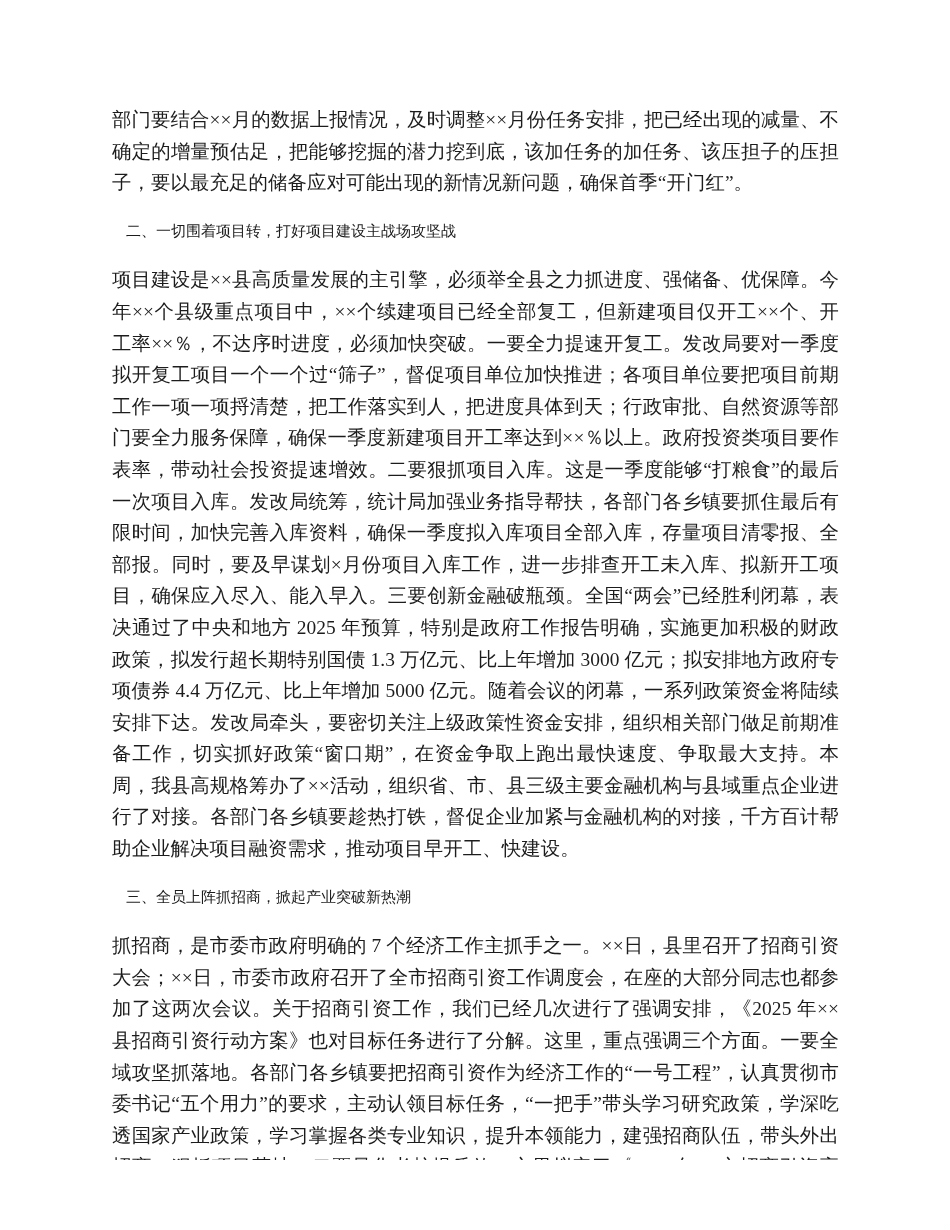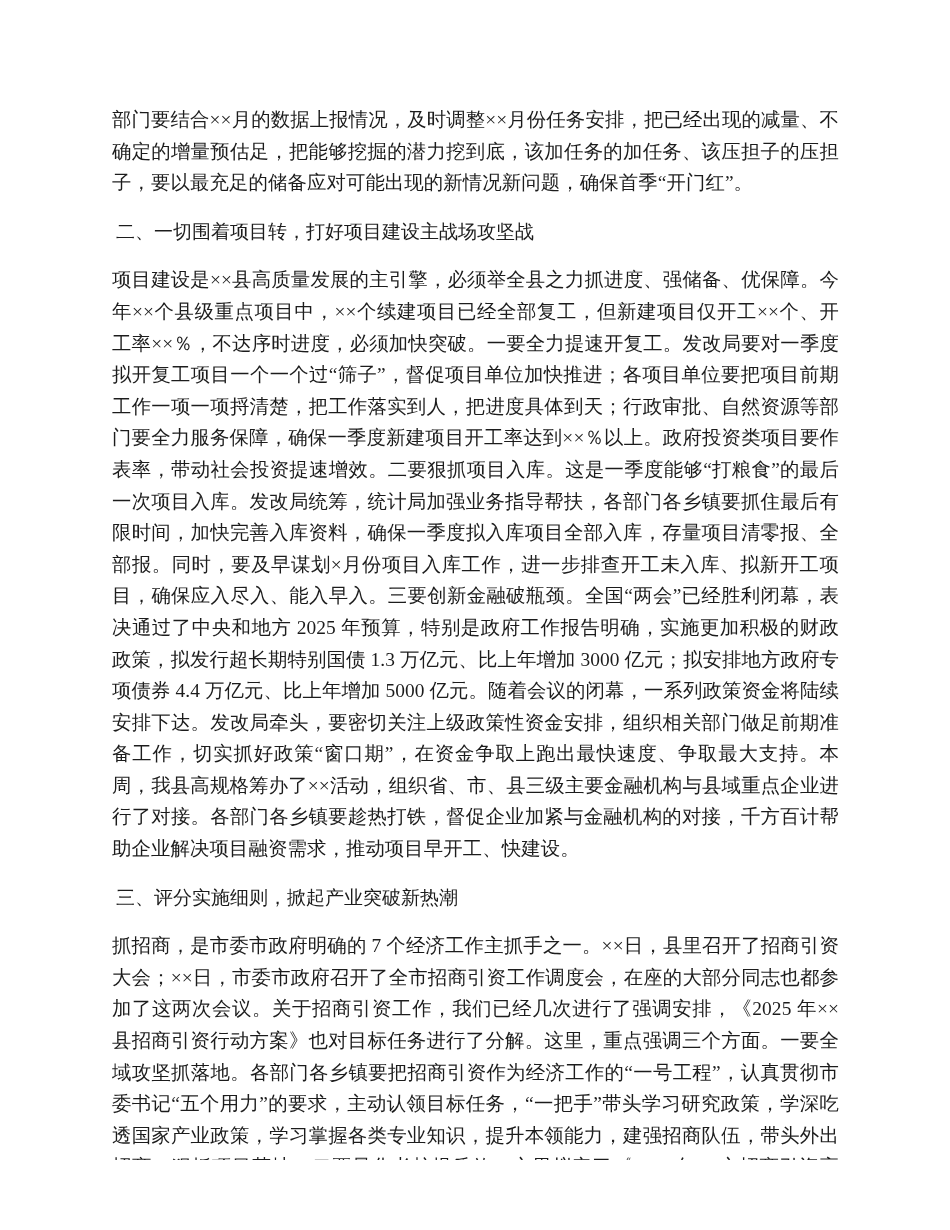--- a/index.html
+++ b/index.html
@@ -30,22 +30,22 @@
     margin: 0 0 0 0;
     font-size: 19.4px;
     line-height: 31.6px;
     text-align: justify;
     text-justify: inter-ideograph;
     letter-spacing: 0.1px;
     color: #1c1c1c;
     font-family: "Liberation Serif", "DejaVu Serif", serif;
   }
   p.heading {
-    margin: 4px;
-    font-size: 19px;
+    margin: 14px;
+    font-size: 15px;
     line-height: 31.6px;
     text-align: left;
     color: #1c1c1c;
     font-family: "Liberation Serif", "DejaVu Serif", serif;
   }
   p.heading + p.para,
   p.para + p.heading {
     margin-top: 17px;
   }
   .last-line-full {
@@ -62,18 +62,18 @@
 
 <div id="page">
   <div id="content">
 
     <p class="para">部门要结合××月的数据上报情况，及时调整××月份任务安排，把已经出现的减量、不确定的增量预估足，把能够挖掘的潜力挖到底，该加任务的加任务、该压担子的压担子，要以最充足的储备应对可能出现的新情况新问题，确保首季“开门红”。</p>
 
     <p class="heading">二、一切围着项目转，打好项目建设主战场攻坚战</p>
 
     <p class="para">项目建设是××县高质量发展的主引擎，必须举全县之力抓进度、强储备、优保障。今年××个县级重点项目中，××个续建项目已经全部复工，但新建项目仅开工××个、开工率××％，不达序时进度，必须加快突破。一要全力提速开复工。发改局要对一季度拟开复工项目一个一个过“筛子”，督促项目单位加快推进；各项目单位要把项目前期工作一项一项捋清楚，把工作落实到人，把进度具体到天；行政审批、自然资源等部门要全力服务保障，确保一季度新建项目开工率达到××％以上。政府投资类项目要作表率，带动社会投资提速增效。二要狠抓项目入库。这是一季度能够“打粮食”的最后一次项目入库。发改局统筹，统计局加强业务指导帮扶，各部门各乡镇要抓住最后有限时间，加快完善入库资料，确保一季度拟入库项目全部入库，存量项目清零报、全部报。同时，要及早谋划×月份项目入库工作，进一步排查开工未入库、拟新开工项目，确保应入尽入、能入早入。三要创新金融破瓶颈。全国“两会”已经胜利闭幕，表决通过了中央和地方 2025 年预算，特别是政府工作报告明确，实施更加积极的财政政策，拟发行超长期特别国债 1.3 万亿元、比上年增加 3000 亿元；拟安排地方政府专项债券 4.4 万亿元、比上年增加 5000 亿元。随着会议的闭幕，一系列政策资金将陆续安排下达。发改局牵头，要密切关注上级政策性资金安排，组织相关部门做足前期准备工作，切实抓好政策“窗口期”，在资金争取上跑出最快速度、争取最大支持。本周，我县高规格筹办了××活动，组织省、市、县三级主要金融机构与县域重点企业进行了对接。各部门各乡镇要趁热打铁，督促企业加紧与金融机构的对接，千方百计帮助企业解决项目融资需求，推动项目早开工、快建设。</p>
 
-    <p class="heading">三、评分实施细则，掀起产业突破新热潮</p>
+    <p class="heading">三、全员上阵抓招商，掀起产业突破新热潮</p>
 
     <p class="para last-line-full">抓招商，是市委市政府明确的 7 个经济工作主抓手之一。××日，县里召开了招商引资大会；××日，市委市政府召开了全市招商引资工作调度会，在座的大部分同志也都参加了这两次会议。关于招商引资工作，我们已经几次进行了强调安排，《2025 年××县招商引资行动方案》也对目标任务进行了分解。这里，重点强调三个方面。一要全域攻坚抓落地。各部门各乡镇要把招商引资作为经济工作的“一号工程”，认真贯彻市委书记“五个用力”的要求，主动认领目标任务，“一把手”带头学习研究政策，学深吃透国家产业政策，学习掌握各类专业知识，提升本领能力，建强招商队伍，带头外出招商，狠抓项目落地。二要量化考核提质效。市里拟定了《2025 年××市招商引资高质量发展行动方案（草案）》，进一步细化明确了招商引资的目标任务、月度安排、考评激励办法、评分实施细则。县招商中心要对照市里的方案要求，制定出台我县的考评激励办法、评分实施细则；要对各部门各乡镇的招商引资工作开展情况、序时进度完成情况进行考评打分，用数字说话，以实绩论高低。三要创新方式抓招商。各部门各乡镇要紧盯京津冀、长三角、粤港澳大湾区等重点区域，围绕主导产业和重点领域，加大“走出去”步伐，精准开展产业链招商、以商招商、乡情招商、基金招商、重资产招商、绿电招商、小分队招商、市场化招商，强化项目签约、落地、建设、投产、达效全生命周期服务保障，力争一季度完成签约额××亿元，这是市里下达的硬任务，要不折不扣完成好。同时，要注重投资效益，不要轻易答应企业有关要求、作过高承诺，确保招商引资项目数量和质量双提升。各乡镇要结合各自产业特色、资源禀赋开展招商引资，重点用好乡情招商，把本乡镇在外的企业家、成功人士作为招商引资的重要资源，打好“感情牌”，唱好“家乡戏”，不管是招大商、以质量取胜，还是多招商、以数量取胜，都可以、都支持，根本目的是要以招商引资支撑起本</p>
 
   </div>
 </div>
 
 </body></html>

